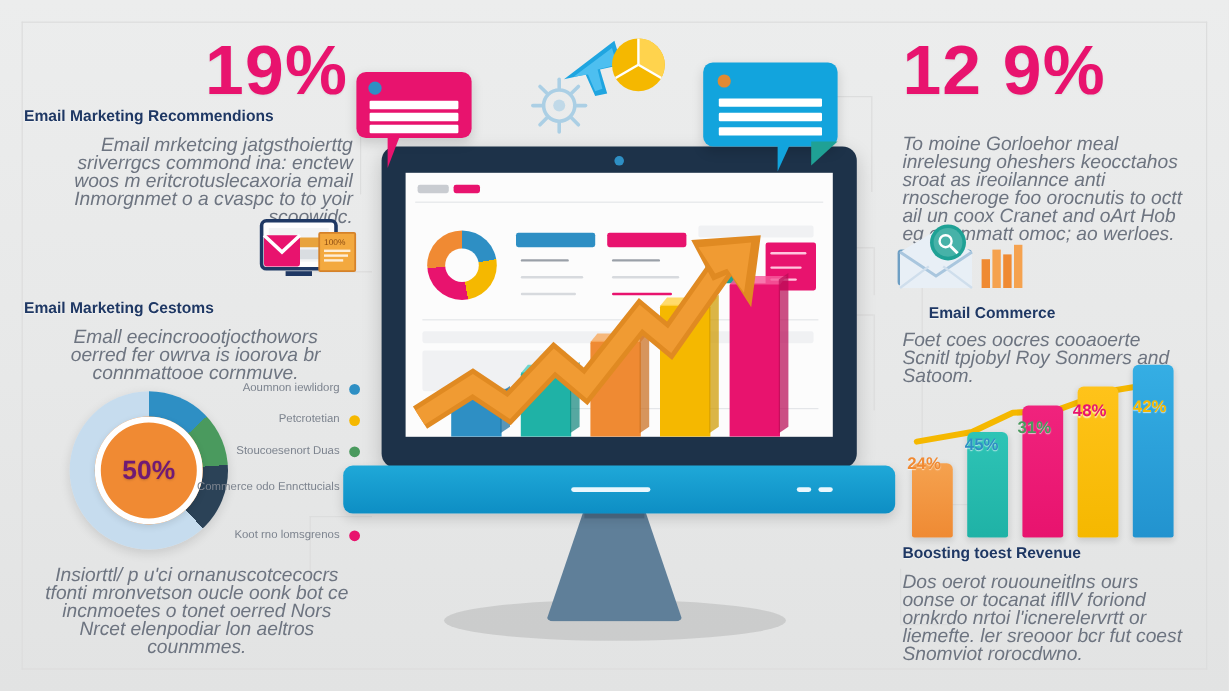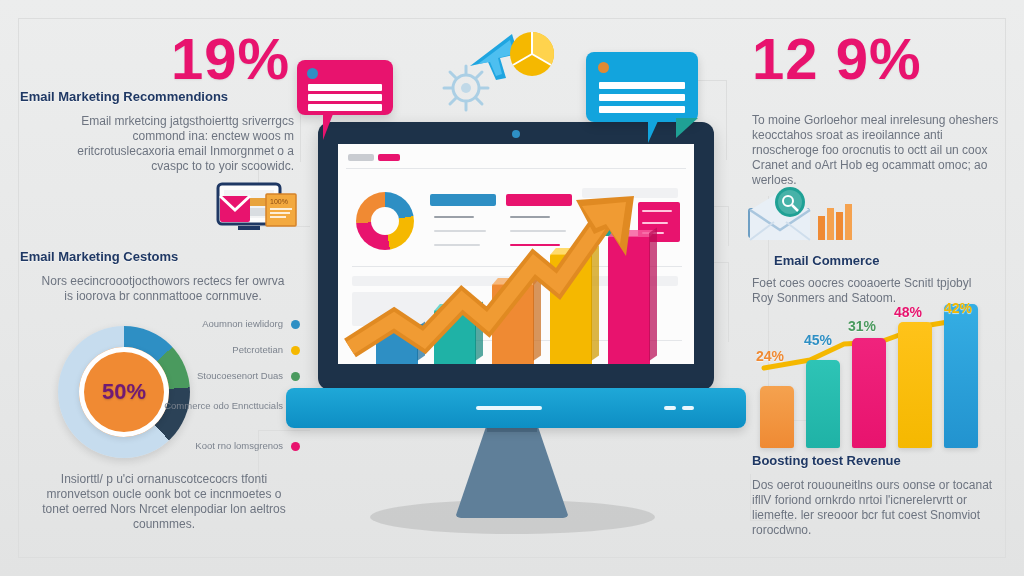--- a/index.html
+++ b/index.html
@@ -9,21 +9,21 @@
       overflow:hidden;}
   .bgline{position:absolute;background:#dcdddd;}
   .vl{width:1px;}
   .hl{height:1px;}
 
   
   .bignum{position:absolute;font-weight:bold;color:#e8136e;letter-spacing:1px;
           font-size:58px;line-height:58px;text-shadow:0 1px 2px rgba(0,0,0,.08);}
   .sect-title{position:absolute;color:#1f3864;font-weight:bold;font-size:13px;
           line-height:22px;text-shadow:0 1px 1px rgba(255,255,255,.6);}
-  .sect-body{position:absolute;color:#6d7480;font-size:12px;line-height:15px;}
+  .sect-body{position:absolute;color:#6d7480;font-size:16px;line-height:15px;font-style:italic;}
   .center-txt{text-align:center;}
   .right-txt{text-align:right;}
 
   
   #monitor{position:absolute;left:318px;top:122px;width:396px;height:268px;
      background:#1d3249;border-radius:12px;box-shadow:0 6px 16px rgba(0,0,0,.18);}
   #screen{position:absolute;left:20px;top:22px;right:20px;bottom:26px;background:#fcfcfc;
      overflow:hidden;}
   #cam{position:absolute;left:50%;top:8px;margin-left:-4px;width:8px;height:8px;
      border-radius:50%;background:#2e8fc4;}
@@ -72,21 +72,21 @@
      justify-content:center;text-shadow:0 1px 2px rgba(0,0,0,.18);}
   .legrow{position:absolute;right:0;display:flex;align-items:center;
      justify-content:flex-end;gap:8px;width:150px;}
   .legrow span.lbl{color:#7c838e;font-size:9.5px;line-height:12px;text-align:right;flex:1;}
   .legrow i.dt{width:9px;height:9px;border-radius:50%;flex:none;display:block;}
 
   
   .rbar{position:absolute;bottom:0;border-radius:5px 5px 2px 2px;
      box-shadow:0 2px 5px rgba(0,0,0,.12);}
   .rpct{position:absolute;font-weight:bold;font-size:14px;
-     text-shadow:0 1px 1px rgba(255,255,255,.7);}
+     text-shadow:0 1px 1px rgba(255,255,255,.7);margin-top:30px;}
 
   
   .iconwrap{position:absolute;}
 </style>
 </head>
 <body>
 
 <div id="stage">
 
   <div class="bgline vl" style="left:18px;top:18px;height:540px;"></div>
@@ -131,21 +131,21 @@
       <text x="62" y="22" font-size="7" fill="#8a4a12" font-family="Liberation Sans">100%</text>
       <rect x="62" y="26" width="22" height="2" fill="#ffffff" opacity=".8"></rect>
       <rect x="62" y="30" width="20" height="2" fill="#ffffff" opacity=".8"></rect>
       <rect x="62" y="34" width="16" height="2" fill="#ffffff" opacity=".8"></rect>
       <rect x="12" y="14" width="30" height="26" rx="2" fill="#e8136e"></rect>
       <path d="M12 14 L27 28 L42 14" fill="none" stroke="#ffffff" stroke-width="3"></path>
     </svg>
   </div>
 
   <div class="sect-title" style="left:20px;top:246px;width:278px;">Email Marketing Cestoms</div>
-  <div class="sect-body center-txt" style="left:38px;top:274px;width:250px;">Nors eecincroootjocthowors rectecs fer owrva is ioorova br connmattooe cornmuve.</div>
+  <div class="sect-body center-txt" style="left:38px;top:274px;width:250px;">Emall eecincroootjocthowors oerred fer owrva is ioorova br connmattooe cornmuve.</div>
 
   <div id="donut" style="background:conic-gradient(
           #2e8fc4 0deg 47deg,
           #4a9a5e 47deg 86deg,
           #2b4257 86deg 137deg,
           #c6dcee 137deg 360deg);"></div>
   <div id="donut-hole">50%</div>
 
   <div class="legrow" style="left:150px;top:318px;">
     <span class="lbl">Aoumnon iewlidorg</span>

